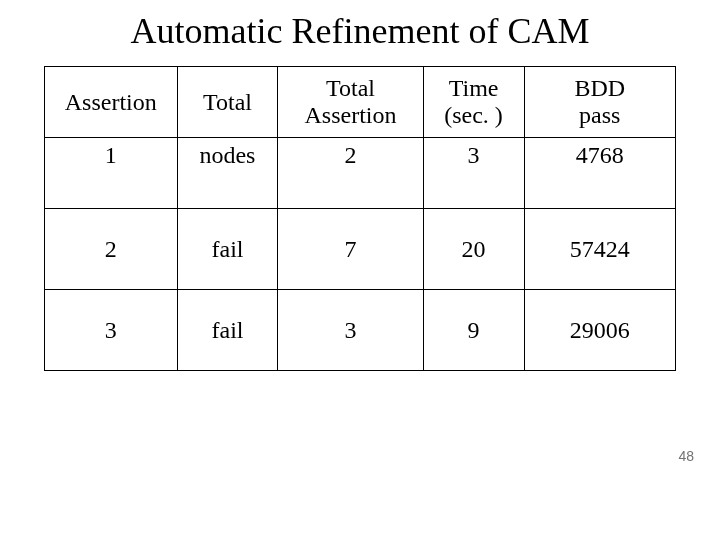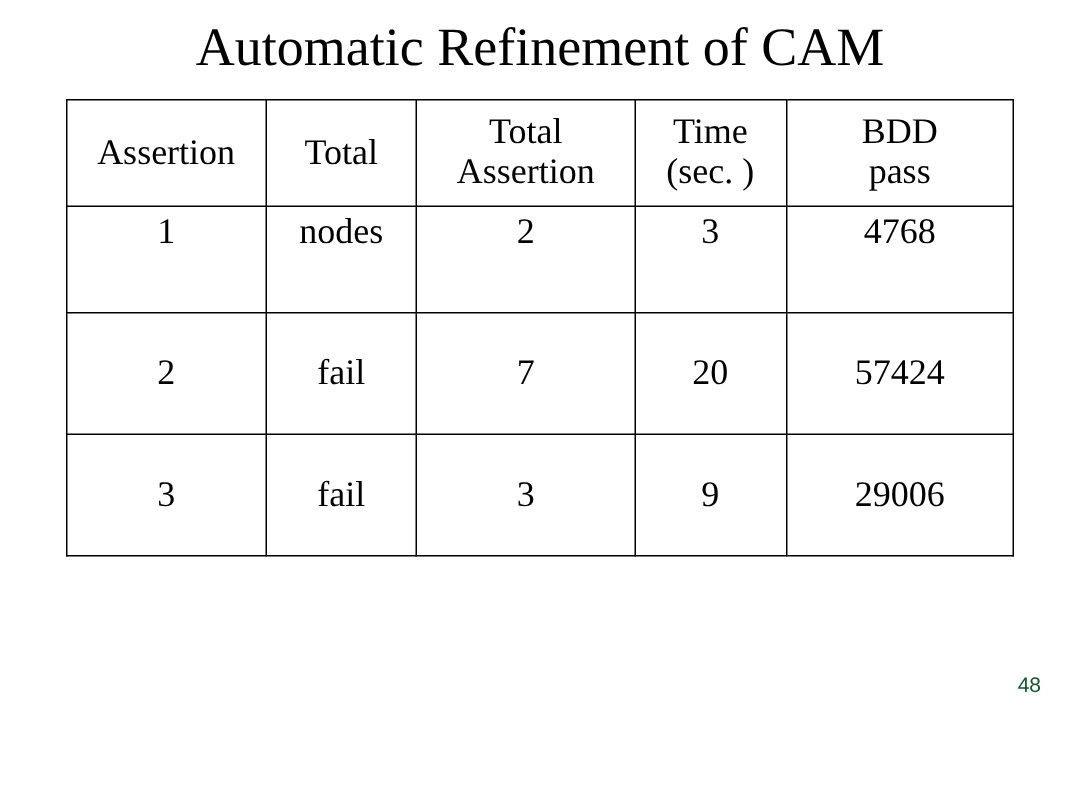--- a/index.html
+++ b/index.html
@@ -57,21 +57,21 @@
   }
   table.data tbody tr.rest td {
     height: 72px;
   }
   .pagenum {
     position: absolute;
     right: 26px;
     bottom: 20px;
     font-family: Arial, sans-serif;
     font-size: 14px;
-    color: #14532d;
+    color: #737373;
   }
 </style>
 </head>
 <body>
 
 <div class="slide">
 
   <h1 class="title">
     <span>Automatic Refinement of CAM</span><br>
   </h1>

